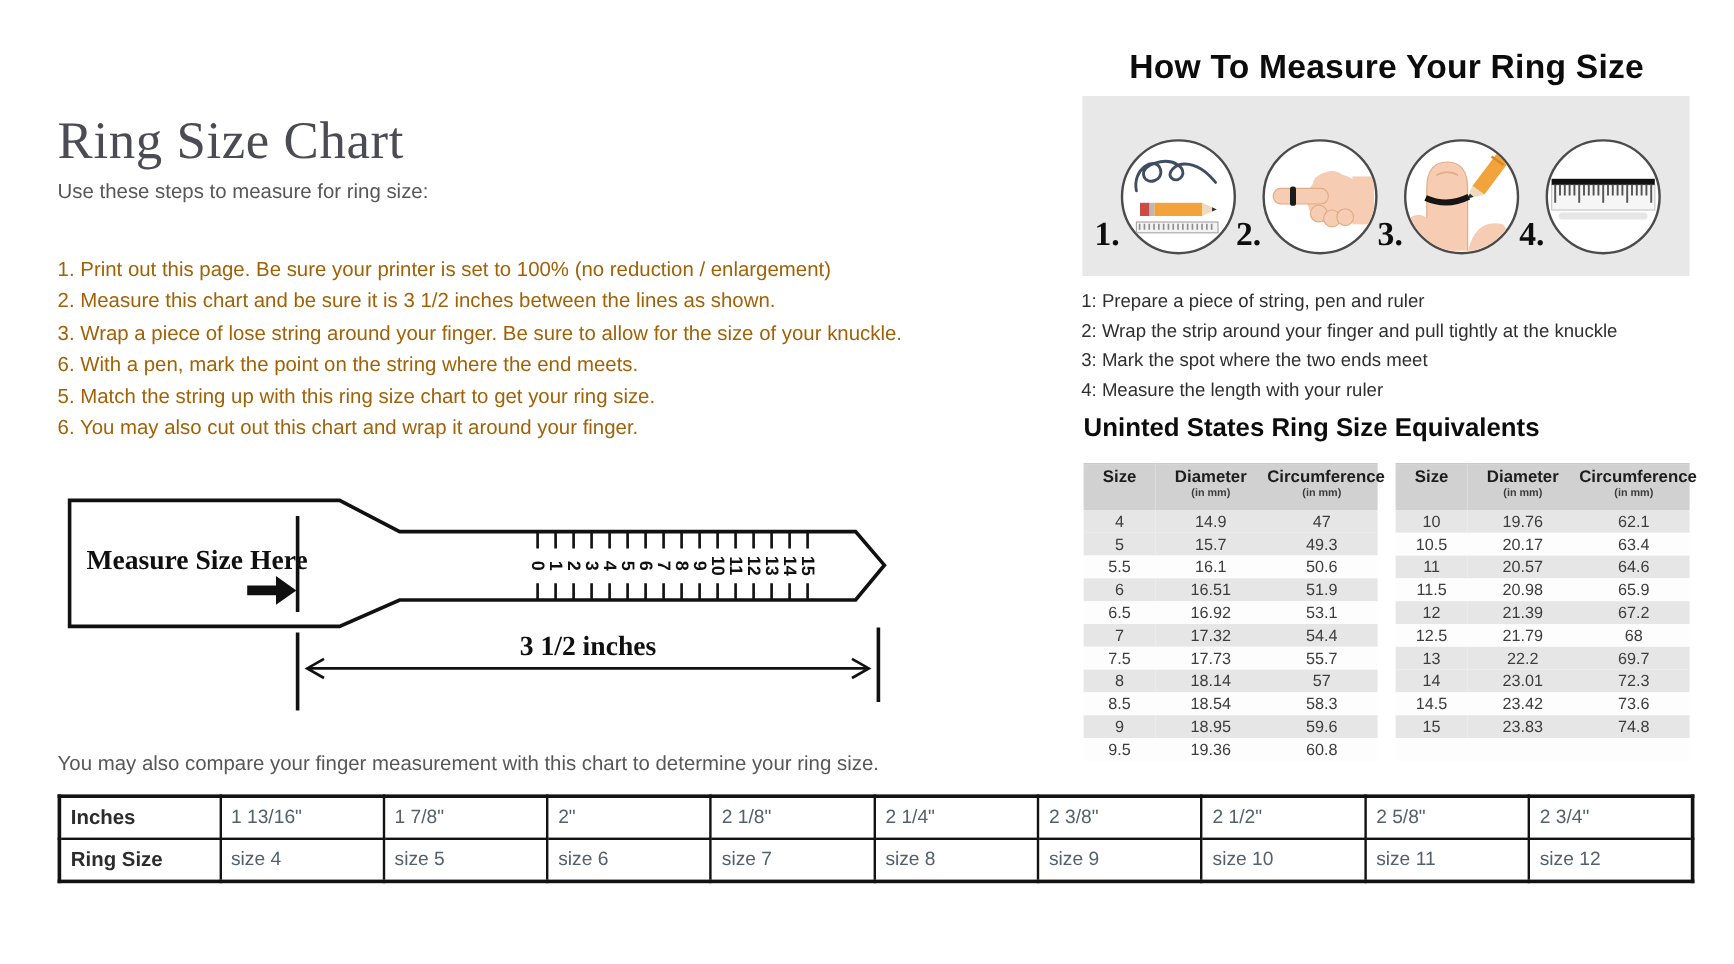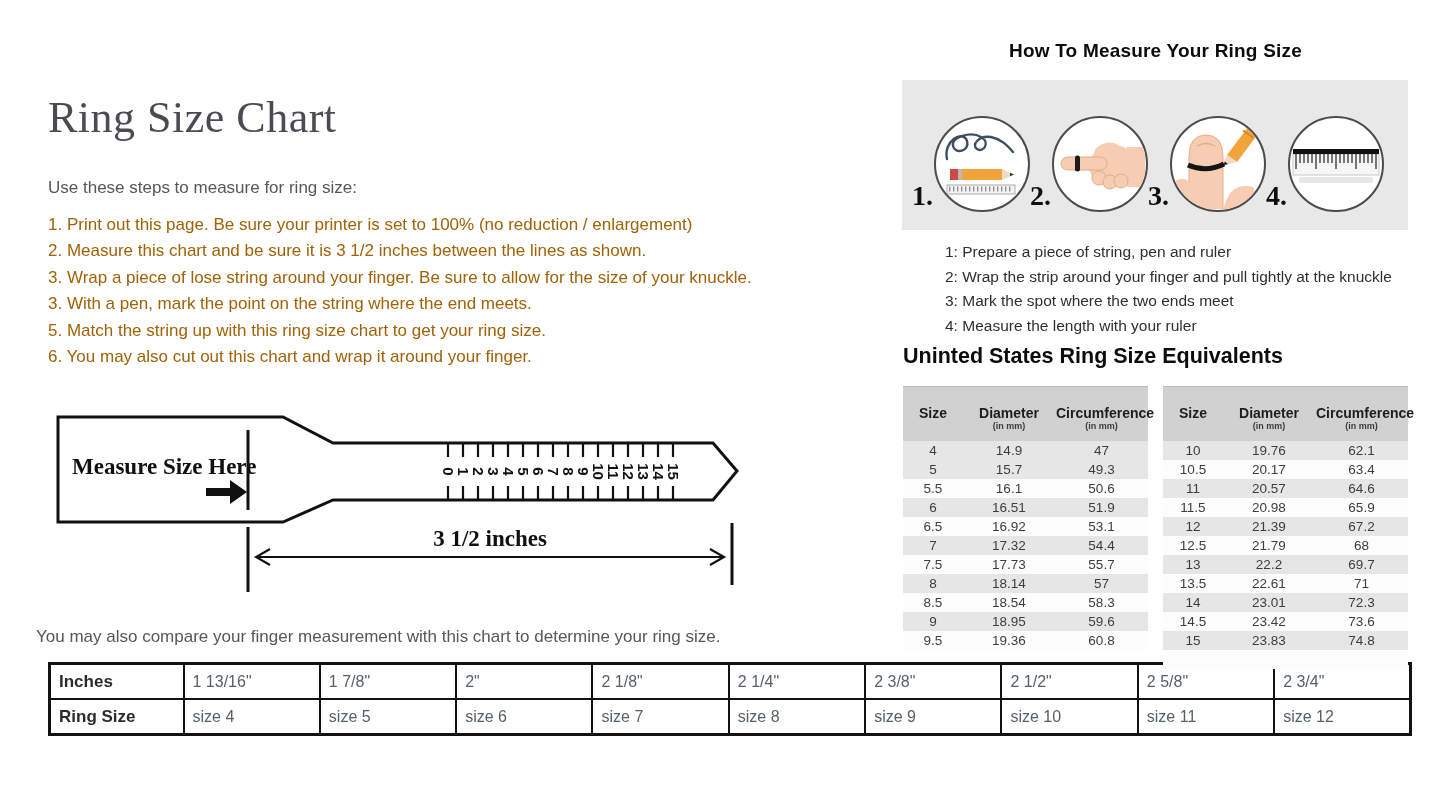--- a/index.html
+++ b/index.html
@@ -7,86 +7,86 @@
     position:relative; width:1445px; height:803px; background:#ffffff;
     font-family:"Liberation Sans", sans-serif; overflow:hidden;
   }
 
   
   .title {
     position:absolute; left:48px; top:92px;
     font-family:"Liberation Serif", serif; font-size:44px; color:#4b4b53;
     font-weight:400; letter-spacing:0.5px;
   }
-  .intro { position:absolute; left:48px; top:178px; font-size:17px; color:#57575a; }
+  .intro { position:absolute; left:48px; top:150px; font-size:17px; color:#57575a; }
   .instructions { position:absolute; left:48px; top:212px; font-size:17px; color:#a16207; line-height:26.4px; }
-  .compare-text { position:absolute; left:36px; top:627px; font-size:17px; color:#57575a; }
+  .compare-text { position:absolute; left:48px; top:627px; font-size:17px; color:#57575a; }
   .ruler-svg { position:absolute; left:48px; top:408px; }
 
   
   .comparison-table {
     position:absolute; left:48px; top:662px; width:1364px;
     border-collapse:collapse; table-layout:fixed;
     border:3px solid #121212;
   }
   .comparison-table td { border:2px solid #121212; height:33px; padding:0 0 0 8px; }
   .comparison-table td.lbl { font-weight:bold; font-size:17px; color:#2c2c2c; }
   .comparison-table td.val { font-size:16px; color:#54616c; }
 
   
   .howto-title {
     position:absolute; left:903px; top:40px; width:505px; text-align:center;
-    font-weight:bold; font-size:19px; color:#0c0c0c; letter-spacing:0.2px;
+    font-weight:bold; font-size:28px; color:#0c0c0c; letter-spacing:0.2px;
   }
   .figure-panel {
     position:absolute; left:902px; top:80px; width:506px; height:150px;
     background:#e9e8e8; display:flex; align-items:flex-end;
     padding-left:10px; box-sizing:border-box;
   }
   .figure { display:flex; align-items:flex-end; }
   .figure-number {
     font-family:"Liberation Serif", serif; font-weight:bold; font-size:28px;
     color:#0e0e0e; margin:0 1px 18px 0;
   }
   .figure-circle {
     width:96px; height:96px; box-sizing:border-box; border:2px solid #4b4b4b;
     border-radius:50%; background:#fff; margin-bottom:18px;
     display:flex; align-items:center; justify-content:center; overflow:hidden;
   }
-  .howto-steps { position:absolute; left:945px; top:240px; font-size:15.5px; color:#2f2f2f; line-height:24.6px; }
+  .howto-steps { position:absolute; left:901px; top:240px; font-size:15.5px; color:#2f2f2f; line-height:24.6px; }
   .equiv-title {
     position:absolute; left:903px; top:344px; width:505px; text-align:left;
     font-weight:bold; font-size:21.5px; color:#0c0c0c;
   }
 
   .equiv-table { position:absolute; top:386px; width:245px; border-collapse:collapse; table-layout:fixed; }
   #equiv-left  { left:903px; }
   #equiv-right { left:1163px; }
   .equiv-table th {
     background:#d2d1d1; height:33px; font-size:14px; color:#1d1d1d;
-    font-weight:bold; text-align:center; vertical-align:top; padding-top:20px; line-height:13px;
+    font-weight:bold; text-align:center; vertical-align:top; padding-top:4px; line-height:13px;
     border-top:1px solid #bdbdbd;
   }
   .equiv-table th .unit { display:block; font-size:9px; font-weight:bold; color:#3b3b3b; }
   .equiv-table td { height:19px; font-size:13.5px; color:#3d3d3d; text-align:center; padding:0; }
   .equiv-table tr.odd  { background:#e7e6e6; }
   .equiv-table tr.even { background:#fdfdfd; }
 </style>
 </head>
 <body>
 
 <div class="page">
 
   <div class="title">Ring Size Chart</div>
   <div class="intro">Use these steps to measure for ring size:</div>
   <div class="instructions" id="instructions">
       <div>1. Print out this page. Be sure your printer is set to 100% (no reduction / enlargement)</div>
       <div>2. Measure this chart and be sure it is 3 1/2 inches between the lines as shown.</div>
       <div>3. Wrap a piece of lose string around your finger. Be sure to allow for the size of your knuckle.</div>
-      <div>3. With a pen, mark the point on the string where the end meets.</div>
+      <div>6. With a pen, mark the point on the string where the end meets.</div>
       <div>5. Match the string up with this ring size chart to get your ring size.</div>
       <div>6. You may also cut out this chart and wrap it around your finger.</div>
     </div>
 
   <svg class="ruler-svg" width="710" height="200" viewBox="0 0 710 200">
     <path d="M10,9 L235,9 L285,35 L665,35 L689,63 L665,92 L285,92 L235,114 L10,114 Z" fill="#ffffff" stroke="#111111" stroke-width="3" stroke-linejoin="miter"></path>
     <line x1="200" y1="22" x2="200" y2="102" stroke="#111" stroke-width="3"></line>
     <line x1="200" y1="119" x2="200" y2="184" stroke="#111" stroke-width="3"></line>
     <line x1="684" y1="115" x2="684" y2="177" stroke="#111" stroke-width="3"></line>
 
@@ -396,25 +396,20 @@
         <tr class="even">
           <td>12.5</td>
           <td>21.79</td>
           <td>68</td>
         </tr>
         <tr class="odd">
           <td>13</td>
           <td>22.2</td>
           <td>69.7</td>
         </tr>
-        <tr class="even">
-          <td>13.5</td>
-          <td>22.61</td>
-          <td>71</td>
-        </tr>
         <tr class="odd">
           <td>14</td>
           <td>23.01</td>
           <td>72.3</td>
         </tr>
         <tr class="even">
           <td>14.5</td>
           <td>23.42</td>
           <td>73.6</td>
         </tr>

